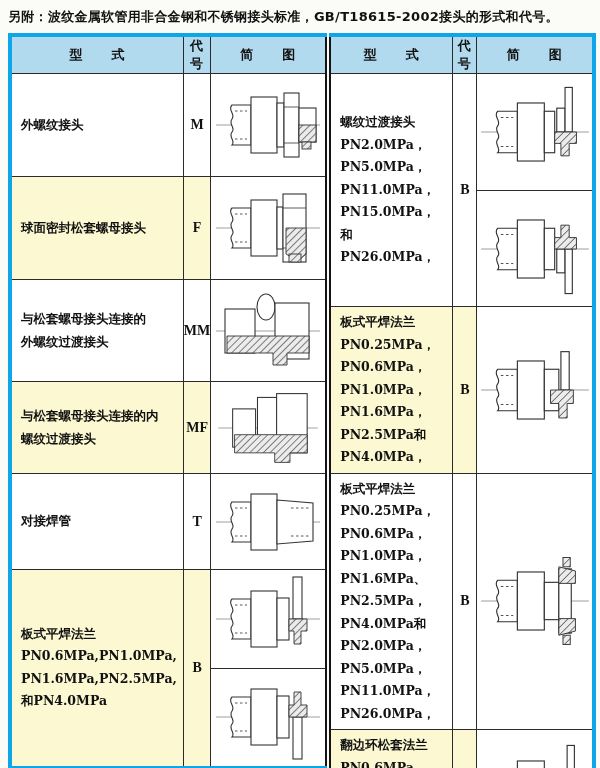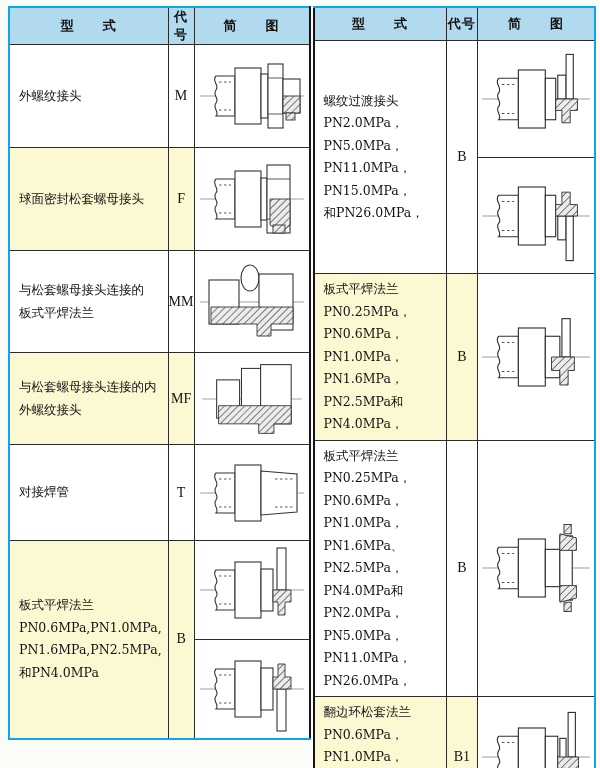--- a/index.html
+++ b/index.html
@@ -16,28 +16,29 @@
     font-size:13px;
     font-weight:bold;
     letter-spacing:0.3px;
     font-family:"DejaVu Sans","Liberation Sans",sans-serif;
   }
   .tables{display:flex;align-items:flex-start;}
   table.ftable{
     border-collapse:collapse;
     table-layout:fixed;
     background:#fff;
-    border:2px solid #0ea5e9;
+    border:4px solid #0ea5e9;
   }
   table.ftable.left{border-right:2px solid #141414;}
   table.ftable.right{border-left:2px solid #141414;margin-left:2px;}
   .ftable th,.ftable td{
     border:1px solid #2b2b2b;
     padding:0;
     vertical-align:middle;
+    font-weight:bold;
   }
   .ftable th{
     background:#b2daee;
     height:32px;
     font-size:13px;
     font-weight:bold;
     font-family:"DejaVu Sans","Liberation Sans",sans-serif;
     letter-spacing:1px;
   }
   td.type{
@@ -73,20 +74,21 @@
     <g id="hoseg">
       <path fill="#fff" stroke="#333" stroke-width="1.1" d="M19,25 C14,30 23,34 19,39 C15,44 23,48 19,52 C15,57 23,61 19,65 L38,65 L38,25 Z"></path>
       <line x1="22" y1="31" x2="34" y2="31" stroke="#444" stroke-width="0.9" stroke-dasharray="2.5 2.5"></line>
       <line x1="22" y1="59" x2="34" y2="59" stroke="#444" stroke-width="0.9" stroke-dasharray="2.5 2.5"></line>
       <rect fill="#fff" stroke="#333" stroke-width="1.1" x="38" y="17" width="26" height="56"></rect>
     </g>
   </defs>
 </svg>
 
 <div class="page">
+  <p class="title">另附：波纹金属软管用非合金钢和不锈钢接头标准，GB/T18615-2002接头的形式和代号。</p>
 
   <div class="tables">
 
     <table class="ftable left">
       <colgroup>
           <col style="width:142px">
           <col style="width:28px">
           <col style="width:117px">
         </colgroup>
       <tbody>
@@ -126,36 +128,36 @@
             <line class="thin" x1="70" y1="25" x2="93" y2="25"></line>
             <line class="thin" x1="70" y1="65" x2="93" y2="65"></line>
             <path class="h" d="M73,45 L93,45 L93,71 L85,78 L73,71 Z"></path>
             <rect class="h" x="76" y="71" width="12" height="8"></rect>
           </svg>
         </td>
       </tr>
 
       <tr style="height:102px">
         <td class="type">与松套螺母接头连接的
-板式平焊法兰</td>
+外螺纹过渡接头</td>
         <td class="code">MM</td>
         <td class="diag">
           <svg class="fig" width="114" height="90" viewBox="0 0 110 90">
             <line class="cl" x1="3" y1="45" x2="107" y2="45"></line>
             <rect class="s" x="12" y="23" width="30" height="44"></rect>
             <ellipse class="s" cx="53" cy="21" rx="9" ry="13"></ellipse>
             <rect class="s" x="62" y="17" width="34" height="56"></rect>
             <path class="h" d="M14,50 L96,50 L96,67 L74,67 L74,79 L60,79 L60,67 L14,67 Z"></path>
           </svg>
         </td>
       </tr>
 
       <tr class="alt" style="height:92px">
         <td class="type">与松套螺母接头连接的内
-外螺纹接头</td>
+螺纹过渡接头</td>
         <td class="code">MF</td>
         <td class="diag">
           <svg class="fig" width="114" height="86" viewBox="0 0 110 90">
             <line class="cl" x1="3" y1="45" x2="107" y2="45"></line>
             <rect class="s" x="18" y="25" width="24" height="40"></rect>
             <rect class="s" x="44" y="13" width="20" height="54"></rect>
             <rect class="s" x="64" y="9" width="32" height="62"></rect>
             <path class="h" d="M20,52 L96,52 L96,71 L78,71 L78,81 L62,81 L62,71 L20,71 Z"></path>
           </svg>
         </td>

